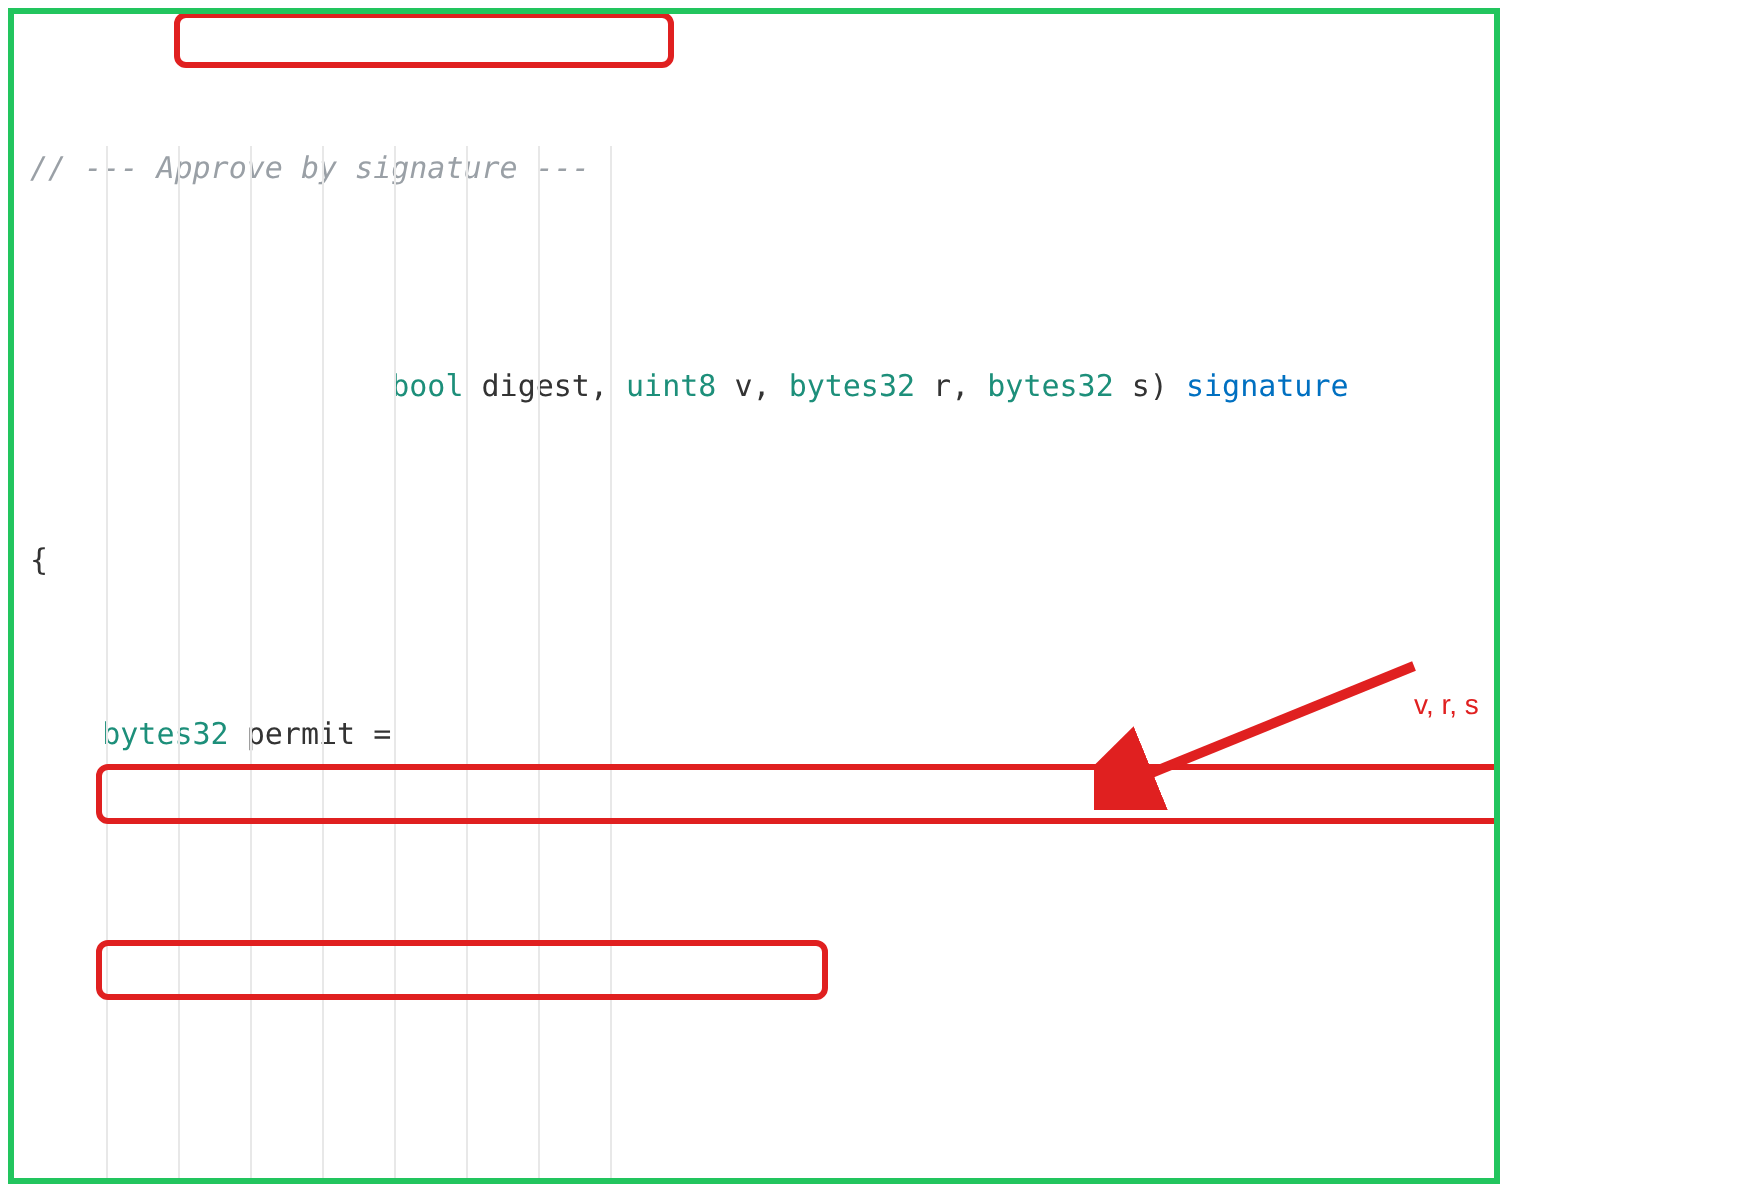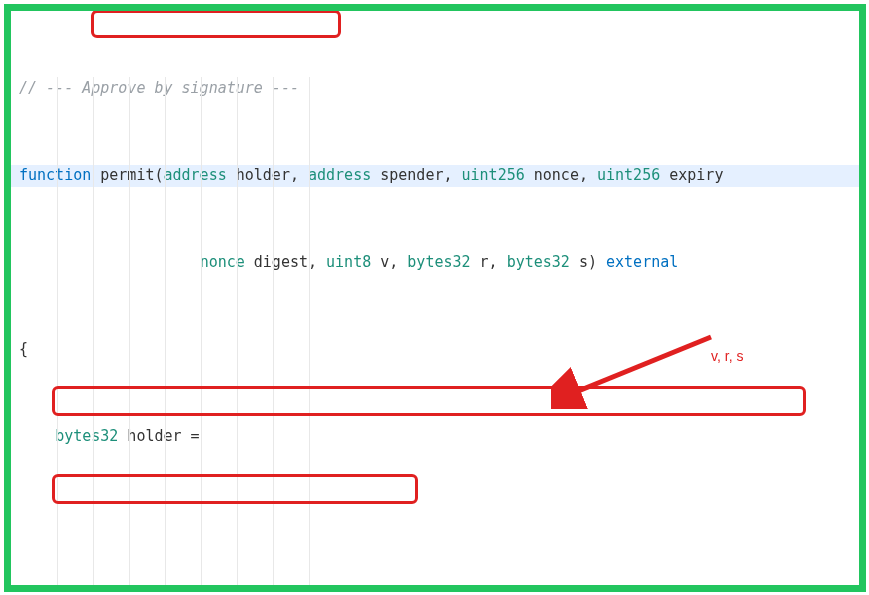--- a/index.html
+++ b/index.html
@@ -5,22 +5,22 @@
   body {
     margin: 0;
     padding: 4px;
     background: #fff;
     font-family: "Consolas", "Menlo", "Monaco", monospace;
     font-size: 15px;
     line-height: 1.45;
     color: #333;
   }
   .frame {
-    border: 7px solid #22c55e;
-    width: 862px;
+    border: 3px solid #22c55e;
+    width: 746px;
     height: 588px;
     box-sizing: border-box;
     overflow: hidden;
     position: relative;
     background: #fff;
   }
   .code {
     white-space: pre;
     padding: 2px 0 0 0;
     position: relative;
@@ -61,27 +61,26 @@
   }
 </style>
 </head>
 <body>
 
 <div class="frame">
   <div class="code">
     
     <span class="ln"><span class="c-comment">// --- </span><span class="c-comment">Approve by signature</span><span class="c-comment"> ---</span></span>
     
-    <span class="ln hl-line"><span class="c-key">function</span><span> permit(</span><span class="c-type">address</span><span> holder, </span><span class="c-type">address</span><span> spender, </span><span class="c-type">uint256</span><span> nonce, </span><span class="c-type">uint256</span><span> expiry</span></span>
     
-    <span class="ln"><span>                    </span><span class="c-type">nonce</span><span> digest, </span><span class="c-type">uint8</span><span> v, </span><span class="c-type">bytes32</span><span> r, </span><span class="c-type">bytes32</span><span> s) </span><span class="c-key">external</span></span>
+    <span class="ln"><span>                    </span><span class="c-type">bool</span><span> digest, </span><span class="c-type">uint8</span><span> v, </span><span class="c-type">bytes32</span><span> r, </span><span class="c-type">bytes32</span><span> s) </span><span class="c-key">signature</span></span>
     
     <span class="ln"><span>{</span></span>
     
-    <span class="ln"><span>    </span><span class="c-type">bytes32</span><span> holder =</span></span>
+    <span class="ln"><span>    </span><span class="c-type">bytes32</span><span> permit =</span></span>
     
     
     
     
     
     
     
     
     
     

